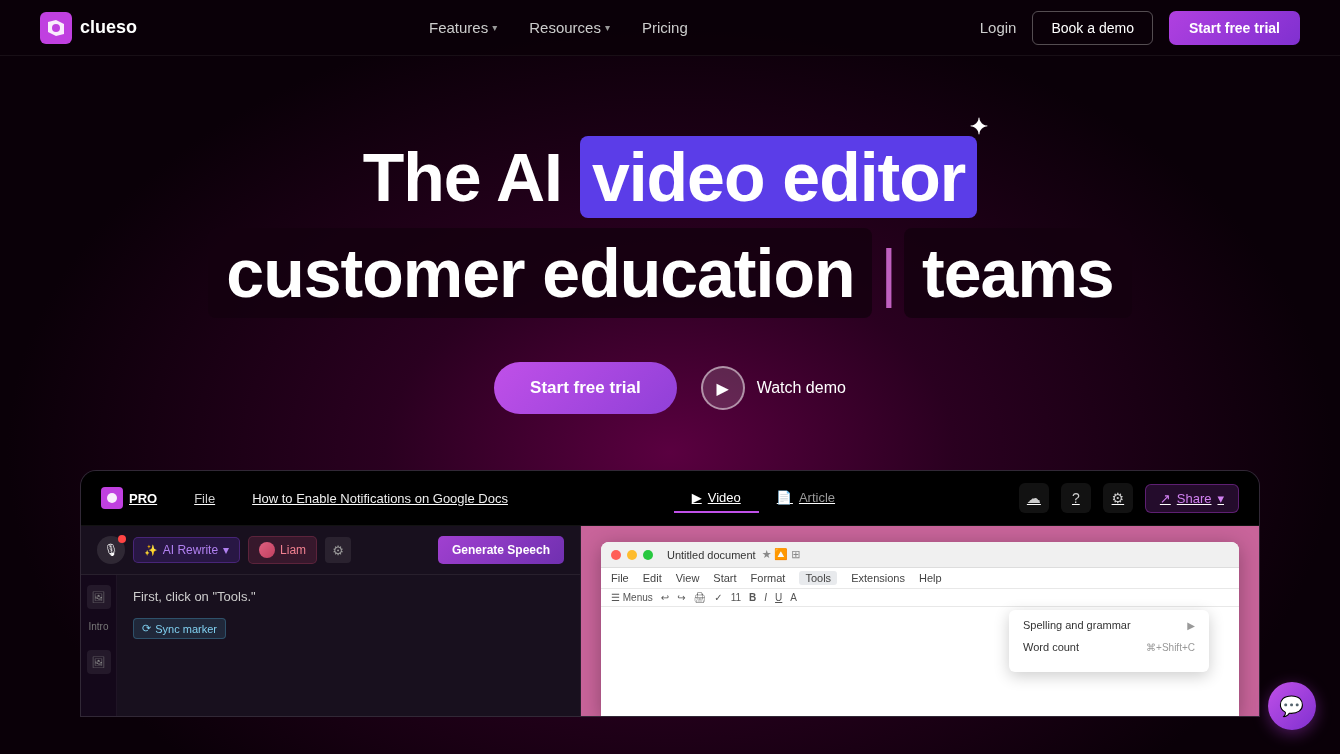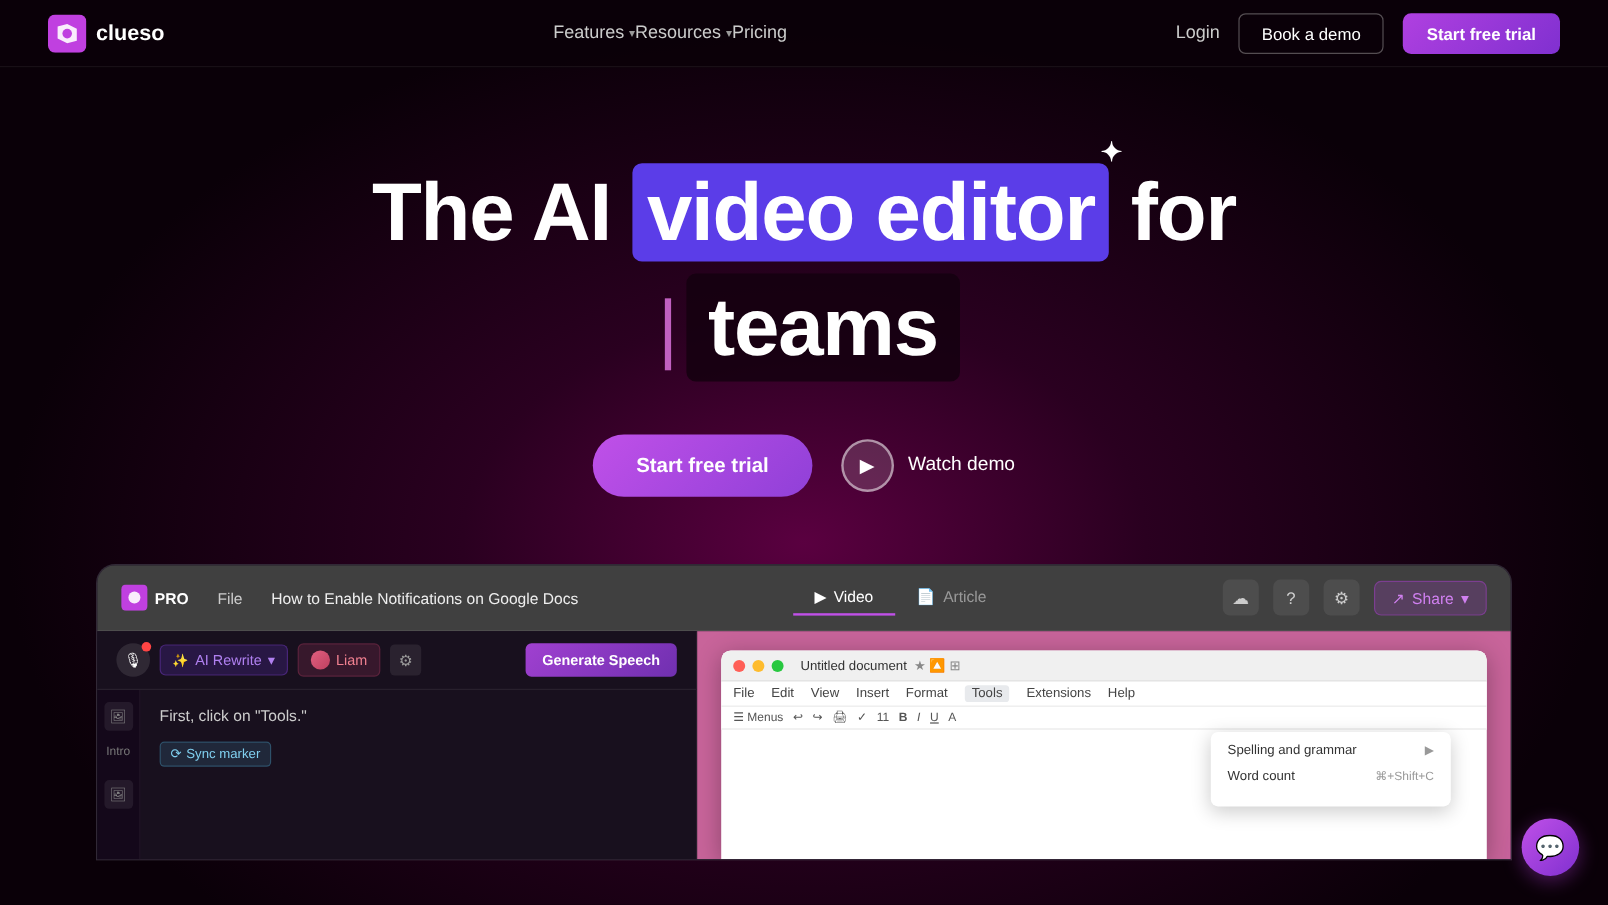--- a/index.html
+++ b/index.html
@@ -41,20 +41,21 @@
     }
 
     .logo-icon {
       width: 32px;
       height: 32px;
     }
 
     .nav-center {
       display: flex;
       align-items: center;
+      gap: 32px;
       justify-content: flex-end;
     }
 
     .nav-item {
       display: flex;
       align-items: center;
       gap: 4px;
       color: #ccc;
       font-size: 15px;
       cursor: pointer;
@@ -219,26 +220,27 @@
       margin-top: 56px;
       margin-left: 80px;
       margin-right: 80px;
       background: #1a1020;
       border-radius: 16px 16px 0 0;
       border: 1px solid rgba(255,255,255,0.1);
       overflow: hidden;
     }
 
     .app-titlebar {
-      background: #404040;
+      background: #000000;
       display: flex;
       align-items: center;
       padding: 12px 20px;
       border-bottom: 1px solid rgba(255,255,255,0.07);
-      gap: 24px;
+      gap: 37px;
+      text-decoration: underline;
     }
 
     .pro-badge {
       display: flex;
       align-items: center;
       gap: 6px;
       font-size: 13px;
       font-weight: 700;
       color: #fff;
     }
@@ -639,23 +641,23 @@
 
 <section class="hero">
   <h1 class="hero-title">
     <span class="hero-line1">
       <span>The AI </span>
       <span class="highlight-box">
         
         video editor
         <span class="sparkle">✦</span>
       </span>
-      <span> for</span>
     </span>
     <span class="hero-line2">
+      <span class="dark-bg-text">customer education</span>
       <span class="pipe">|</span>
       <span class="dark-bg-text">teams</span>
     </span>
   </h1>
 
 
   <div class="hero-buttons">
     <button class="btn-start-trial">Start free trial</button>
     <button class="btn-watch-demo">
       <span class="play-circle">▶</span>
@@ -757,21 +759,21 @@
           <div class="doc-circle dc-yellow"></div>
           <div class="doc-circle dc-green"></div>
           <span class="doc-filename">Untitled document</span>
           <span class="doc-star">★ 🔼 ⊞</span>
         </div>
 
         <div class="doc-menubar">
           <span class="doc-menu-item">File</span>
           <span class="doc-menu-item">Edit</span>
           <span class="doc-menu-item">View</span>
-          <span class="doc-menu-item">Insert</span>
+          <span class="doc-menu-item">Start</span>
           <span class="doc-menu-item">Format</span>
           <span class="doc-menu-item active">Tools</span>
           <span class="doc-menu-item">Extensions</span>
           <span class="doc-menu-item">Help</span>
         </div>
 
         <div class="doc-toolbar">
           <span class="doc-tb-item">☰ Menus</span>
           <span class="doc-tb-item">↩</span>
           <span class="doc-tb-item">↪</span>

